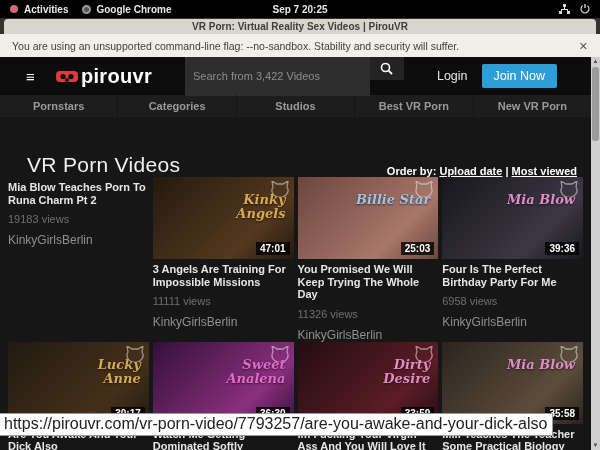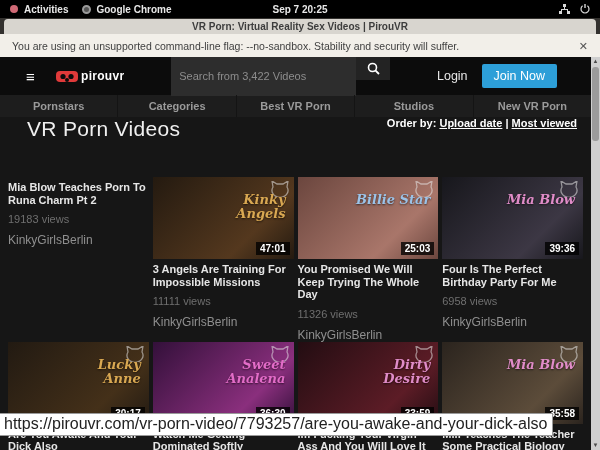--- a/index.html
+++ b/index.html
@@ -29,36 +29,36 @@
              font-size:10.5px; display:flex; align-items:center; padding:12px 12px; }
   .infobar .close { margin-left:auto; color:#555; font-size:11px; cursor:pointer; }
 
   
   .site { position:absolute; top:57px; left:0; width:591px; height:393px; background:#161616; overflow:hidden; }
 
   .siteheader { height:38px; background:#0c0c0c; display:flex; align-items:center; padding:0 34px 0 26px; }
   .burger { width:14px; color:#fff; font-size:15px; line-height:1; margin-right:16px; }
   .logo { display:flex; align-items:center; gap:3px; }
   .logo svg { display:block; }
-  .logo-text { color:#fff; font-weight:bold; font-size:12px; letter-spacing:.3px; }
+  .logo-text { color:#fff; font-weight:bold; font-size:20px; letter-spacing:.3px; }
   .searchwrap { display:flex; margin-left:auto; margin-right:auto; }
   .search-input { width:185px; height:40px; background:#2d2d2d; border:none; color:#bdbdbd;
                   font-size:11px; padding:0 8px; outline:none; font-family:"Liberation Sans",sans-serif; }
   .search-input::placeholder { color:#8d8d8d; }
   .search-btn { width:34px; height:24px; background:#232323; border:none; display:flex;
                 align-items:center; justify-content:center; }
   .login { color:#e8e8e8; font-size:12.5px; margin-right:14px; }
   .join { background:#2d9fd8; color:#fff; font-size:12.5px; padding:5px 12px; border:none; border-radius:2px; }
 
   nav.mainnav { height:22px; background:#1d1d1d; display:flex; }
   .nav-item { flex:1; text-align:center; line-height:22px; font-size:11px; font-weight:bold;
               color:#9a9a9a; border-left:1px solid #141414; }
   .nav-item:first-child { border-left:none; }
 
-  .pagehead { height:60px; display:flex; align-items:flex-start; padding:0 14px 0 27px; }
+  .pagehead { height:60px; display:flex; align-items:flex-end; padding:0 14px 0 27px; }
   .pagehead h1 { color:#f0f0f0; font-size:21px; font-weight:normal; letter-spacing:.3px; }
   .orderby { margin-left:auto; color:#fff; font-size:11px; font-weight:bold; }
   .orderby a { color:#fff; text-decoration:underline; }
 
   .grid { display:grid; grid-template-columns:repeat(4,1fr); column-gap:4px; padding:0 8px; }
   .card { width:100%; }
   .thumb { position:relative; height:82px; overflow:hidden; background:#222; }
   .thumb .catlogo { position:absolute; top:4px; right:5px; opacity:.55; }
   .thumb .overlaytxt { position:absolute; top:16px; right:8px; max-width:80px; text-align:right;
                        font-family:"DejaVu Serif", serif; font-style:italic; font-weight:bold;
@@ -147,22 +147,22 @@
           </svg>
         </button>
       </div>
       <span class="login">Login</span>
       <button class="join">Join Now</button>
     </div>
 
     <nav class="mainnav">
         <a class="nav-item">Pornstars</a>
         <a class="nav-item">Categories</a>
+        <a class="nav-item">Studios</a>
         <a class="nav-item">Best VR Porn</a>
-        <a class="nav-item">Studios</a>
         <a class="nav-item">New VR Porn</a>
       </nav>
 
     <div class="pagehead">
       <h1>VR Porn Videos</h1>
       <div class="orderby">
         <span>Order by:</span>
         <a href="#">Upload date</a>
         <span>|</span>
         <a href="#">Most viewed</a>

